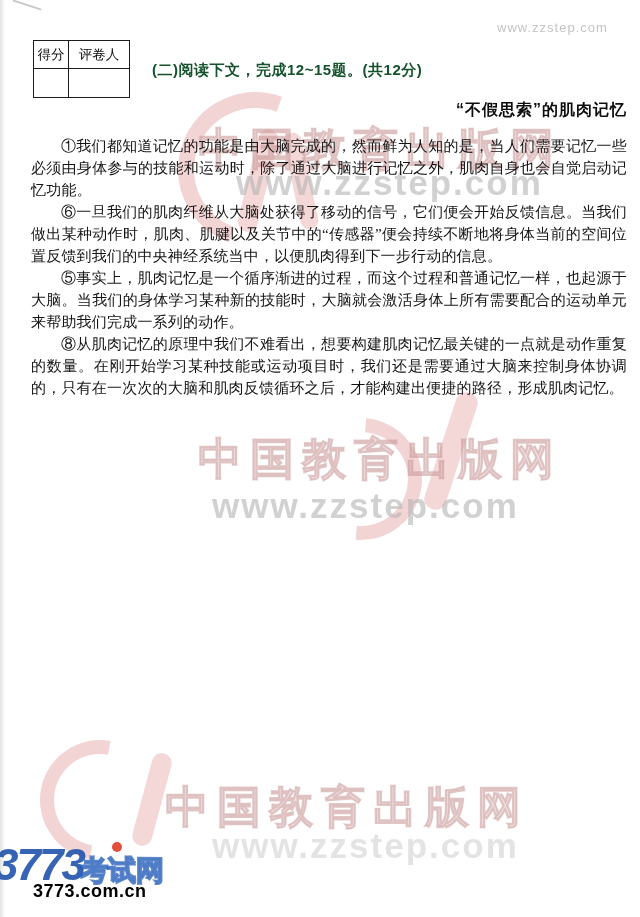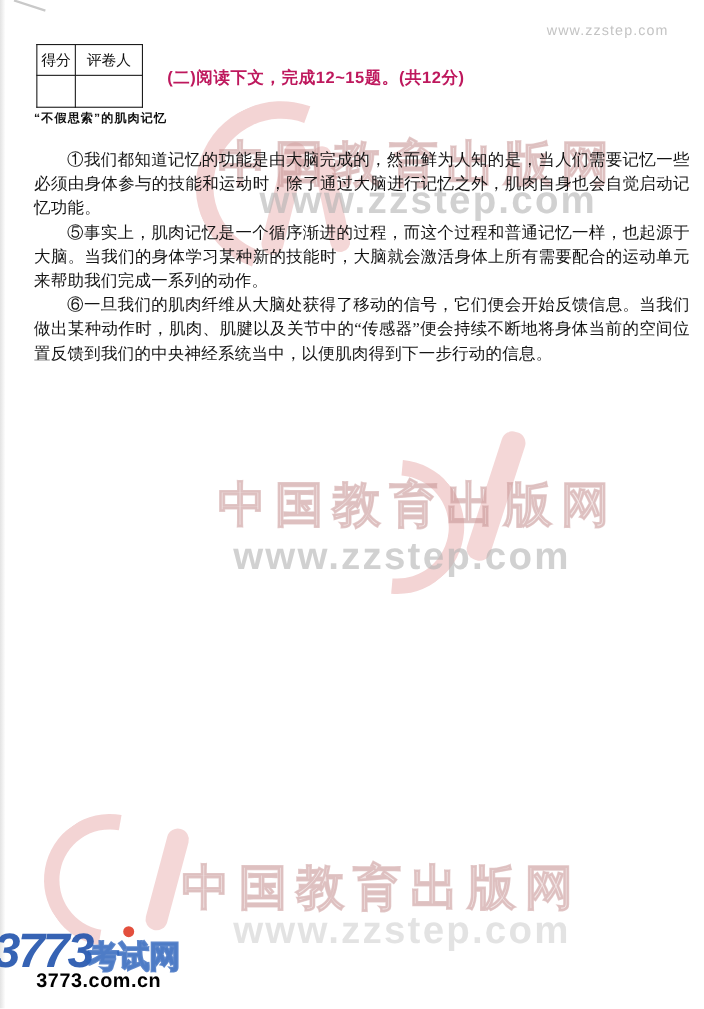--- a/index.html
+++ b/index.html
@@ -53,25 +53,25 @@
   
   .content { position:absolute; inset:0; z-index:2; }
   .score-table { position:absolute; left:33px; top:40px; width:97px; height:58px;
     border-collapse:collapse; }
   .score-table td { border:1.6px solid #1c1c1c; text-align:center; vertical-align:middle;
     font-size:13.5px; color:#111; }
   .score-table .r1 { height:28px; }
   .score-table .c1 { width:35px; }
 
   .section-heading { position:absolute; left:152px; top:61px; font-size:15px;
-    font-weight:bold; color:#be185d; letter-spacing:0.5px;
+    font-weight:bold; color:#14532d; letter-spacing:0.5px;
     font-family:"Liberation Sans","DejaVu Sans",sans-serif; }
 
   .article-title { position:absolute; left:31px; top:100px; width:596px;
-    text-align:left; font-size:11px; font-weight:bold; color:#0d0d0d;
+    text-align:right; font-size:16px; font-weight:bold; color:#0d0d0d;
     letter-spacing:1px; font-family:"Liberation Sans","DejaVu Sans",sans-serif; }
 
   .article-body { position:absolute; left:31px; top:135px; width:596px;
     font-size:15px; line-height:22px; color:#141414; font-weight:500;
     text-align:justify; }
   .article-body p { text-indent:2em; margin:0; letter-spacing:0.2px; }
 </style>
 </head>
 <body>
 
@@ -118,18 +118,19 @@
       </tr>
     </tbody>
       </table>
 
     <div class="section-heading">(二)阅读下文，完成12~15题。(共12分)</div>
 
     <div class="article-title">“不假思索”的肌肉记忆</div>
 
     <div class="article-body">
         <p>①我们都知道记忆的功能是由大脑完成的，然而鲜为人知的是，当人们需要记忆一些必须由身体参与的技能和运动时，除了通过大脑进行记忆之外，肌肉自身也会自觉启动记忆功能。</p>
+        <p>⑥一旦我们的肌肉纤维从大脑处获得了移动的信号，它们便会开始反馈信息。当我们做出某种动作时，肌肉、肌腱以及关节中的“传感器”便会持续不断地将身体当前的空间位置反馈到我们的中央神经系统当中，以便肌肉得到下一步行动的信息。</p>
         <p>⑤事实上，肌肉记忆是一个循序渐进的过程，而这个过程和普通记忆一样，也起源于大脑。当我们的身体学习某种新的技能时，大脑就会激活身体上所有需要配合的运动单元来帮助我们完成一系列的动作。</p>
-        <p>⑥一旦我们的肌肉纤维从大脑处获得了移动的信号，它们便会开始反馈信息。当我们做出某种动作时，肌肉、肌腱以及关节中的“传感器”便会持续不断地将身体当前的空间位置反馈到我们的中央神经系统当中，以便肌肉得到下一步行动的信息。</p>
+        <p>⑧从肌肉记忆的原理中我们不难看出，想要构建肌肉记忆最关键的一点就是动作重复的数量。在刚开始学习某种技能或运动项目时，我们还是需要通过大脑来控制身体协调的，只有在一次次的大脑和肌肉反馈循环之后，才能构建出便捷的路径，形成肌肉记忆。</p>
       </div>
 
   </div>
 </div>
 
 </body></html>

